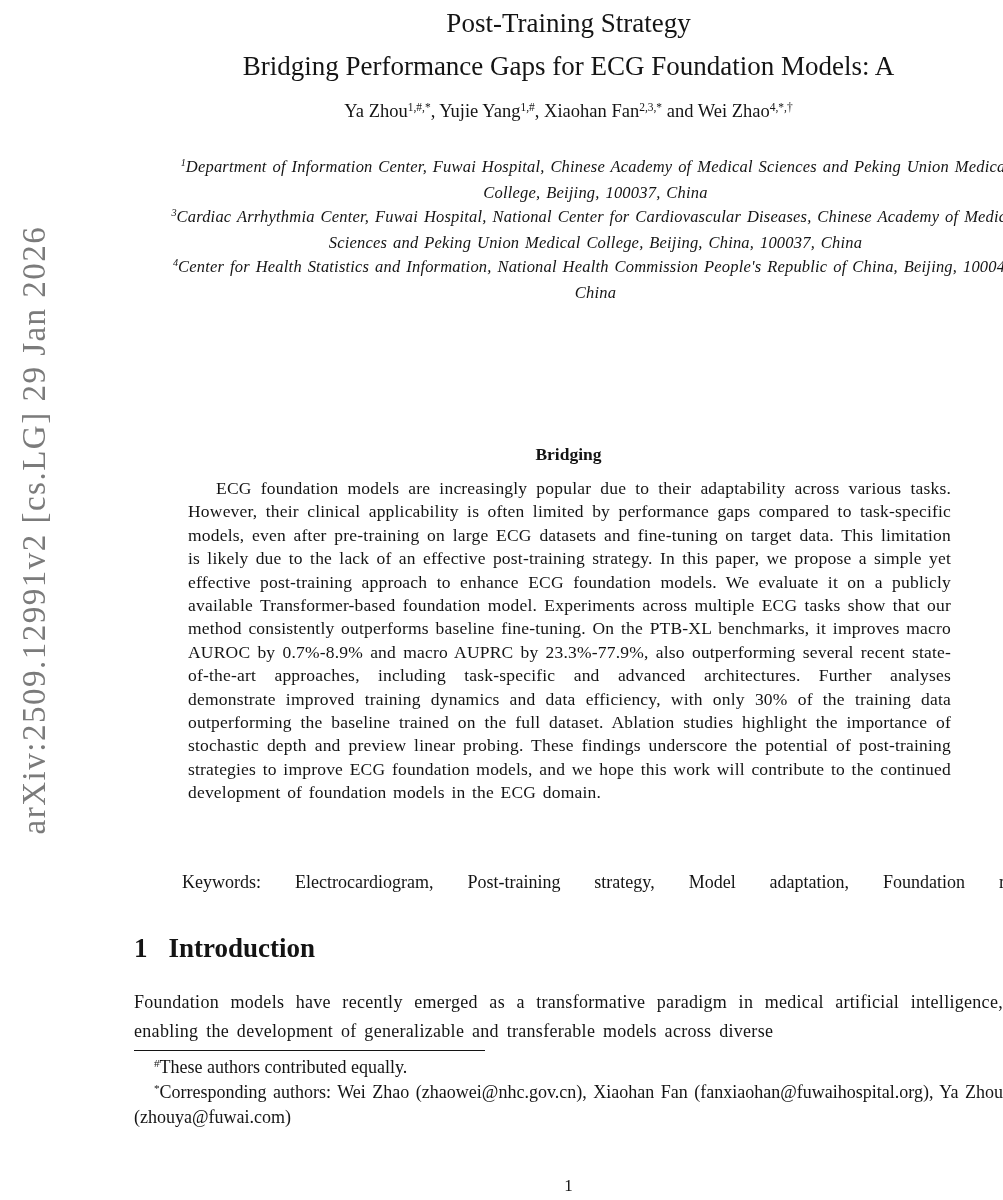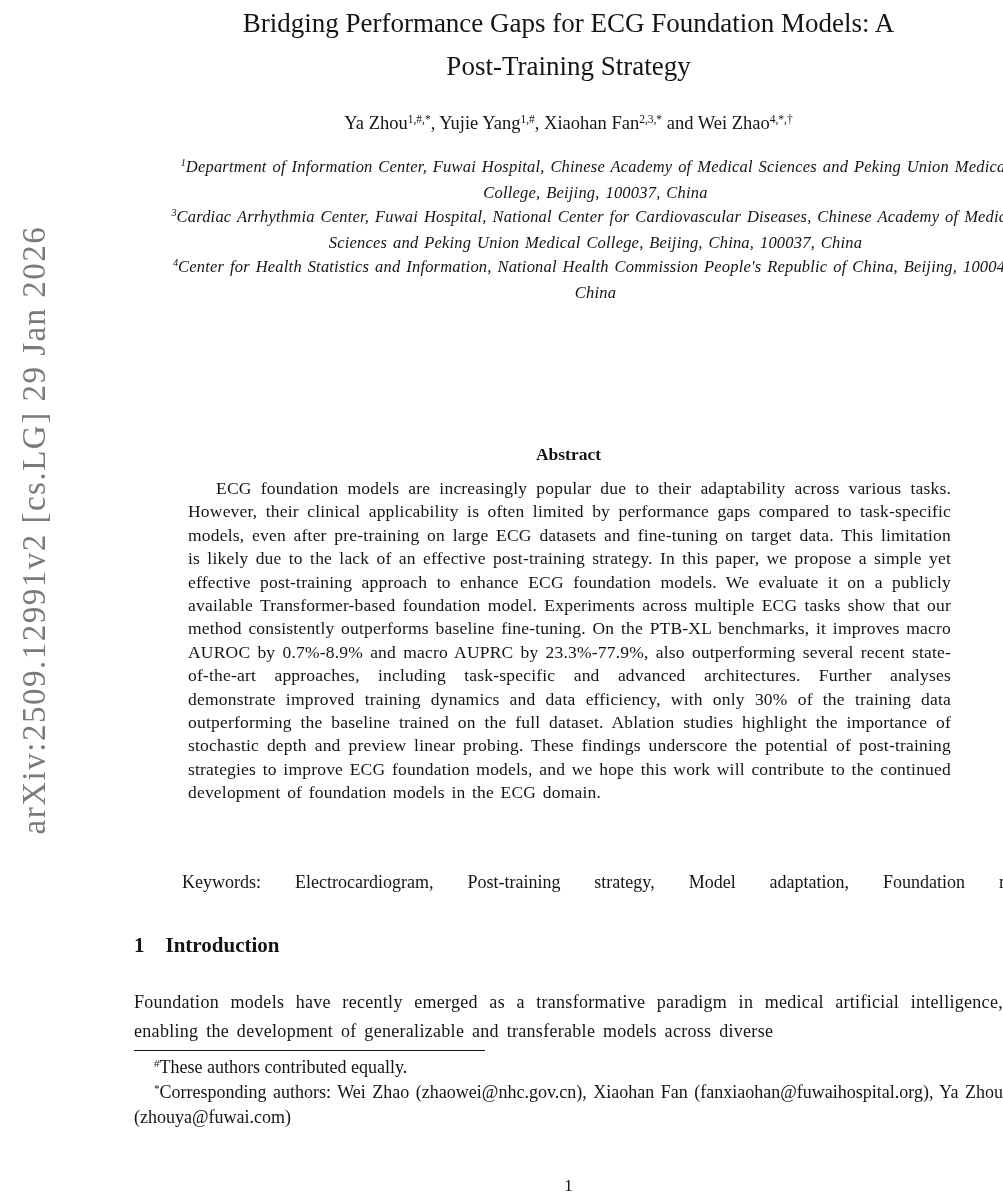--- a/index.html
+++ b/index.html
@@ -35,21 +35,20 @@
   .title {
     top: 2px;
     text-align: center;
     font-size: 27px;
     line-height: 43px;
   }
   .authors {
     top: 101px;
     text-align: center;
     font-size: 18.5px;
-    margin-top: 12px;
   }
   .affiliations {
     top: 155px;
     text-align: center;
     font-style: italic;
     font-size: 16.5px;
     line-height: 24px;
     letter-spacing: 0.2px;
     word-spacing: 1.5px;
     margin-left: 27px;
@@ -75,21 +74,21 @@
   }
   .keywords {
     top: 872px;
     font-size: 18px;
     text-align: justify;
     text-align-last: justify;
     margin-left: 48px;
   }
   .section-heading {
     top: 933px;
-    font-size: 21px;
+    font-size: 27px;
     font-weight: bold;
   }
   .section-heading .num { margin-right: 21px; }
   .intro {
     top: 988px;
     text-align: justify;
     font-size: 18px;
     line-height: 29px;
     letter-spacing: 0.3px;
     word-spacing: 3px;
@@ -113,33 +112,33 @@
     text-align: center;
     font-size: 17px;
   }
 </style>
 </head>
 <body>
 
 <div class="arxiv-banner" style="color: rgb(123, 123, 123);">arXiv:2509.12991v2  [cs.LG]  29 Jan 2026</div>
 
 <header class="col title">
+  <div>Post-Training Strategy</div>
   <div>Bridging Performance Gaps for ECG Foundation Models: A</div>
-  <div>Post-Training Strategy</div>
 </header>
 
 <div class="col authors"><span>Ya Zhou<sup>1,#,*</sup></span>, <span>Yujie Yang<sup>1,#</sup></span>, <span>Xiaohan Fan<sup>2,3,*</sup></span> and <span>Wei Zhao<sup>4,*,†</sup></span></div>
 
 <div class="col affiliations">
     <div><sup>1</sup>Department of Information Center, Fuwai Hospital, Chinese Academy of Medical Sciences and Peking Union Medical College, Beijing, 100037, China</div>
     <div><sup>3</sup>Cardiac Arrhythmia Center, Fuwai Hospital, National Center for Cardiovascular Diseases, Chinese Academy of Medical Sciences and Peking Union Medical College, Beijing, China, 100037, China</div>
     <div><sup>4</sup>Center for Health Statistics and Information, National Health Commission People's Republic of China, Beijing, 100044, China</div>
   </div>
 
-<div class="col abstract-heading">Abstract</div>
+<div class="col abstract-heading">Bridging</div>
 
 <div class="abstract-body">ECG foundation models are increasingly popular due to their adaptability across various tasks. However, their clinical applicability is often limited by performance gaps compared to task-specific models, even after pre-training on large ECG datasets and fine-tuning on target data. This limitation is likely due to the lack of an effective post-training strategy. In this paper, we propose a simple yet effective post-training approach to enhance ECG foundation models. We evaluate it on a publicly available Transformer-based foundation model. Experiments across multiple ECG tasks show that our method consistently outperforms baseline fine-tuning. On the PTB-XL benchmarks, it improves macro AUROC by 0.7%-8.9% and macro AUPRC by 23.3%-77.9%, also outperforming several recent state-of-the-art approaches, including task-specific and advanced architectures. Further analyses demonstrate improved training dynamics and data efficiency, with only 30% of the training data outperforming the baseline trained on the full dataset. Ablation studies highlight the importance of stochastic depth and preview linear probing. These findings underscore the potential of post-training strategies to improve ECG foundation models, and we hope this work will contribute to the continued development of foundation models in the ECG domain.</div>
 
 <div class="col keywords">
   <span>Keywords:</span>
   <span>Electrocardiogram, Post-training strategy, Model adaptation, Foundation models</span>
 </div>
 
 <div class="col section-heading">
   <span class="num">1</span><span>Introduction</span>

